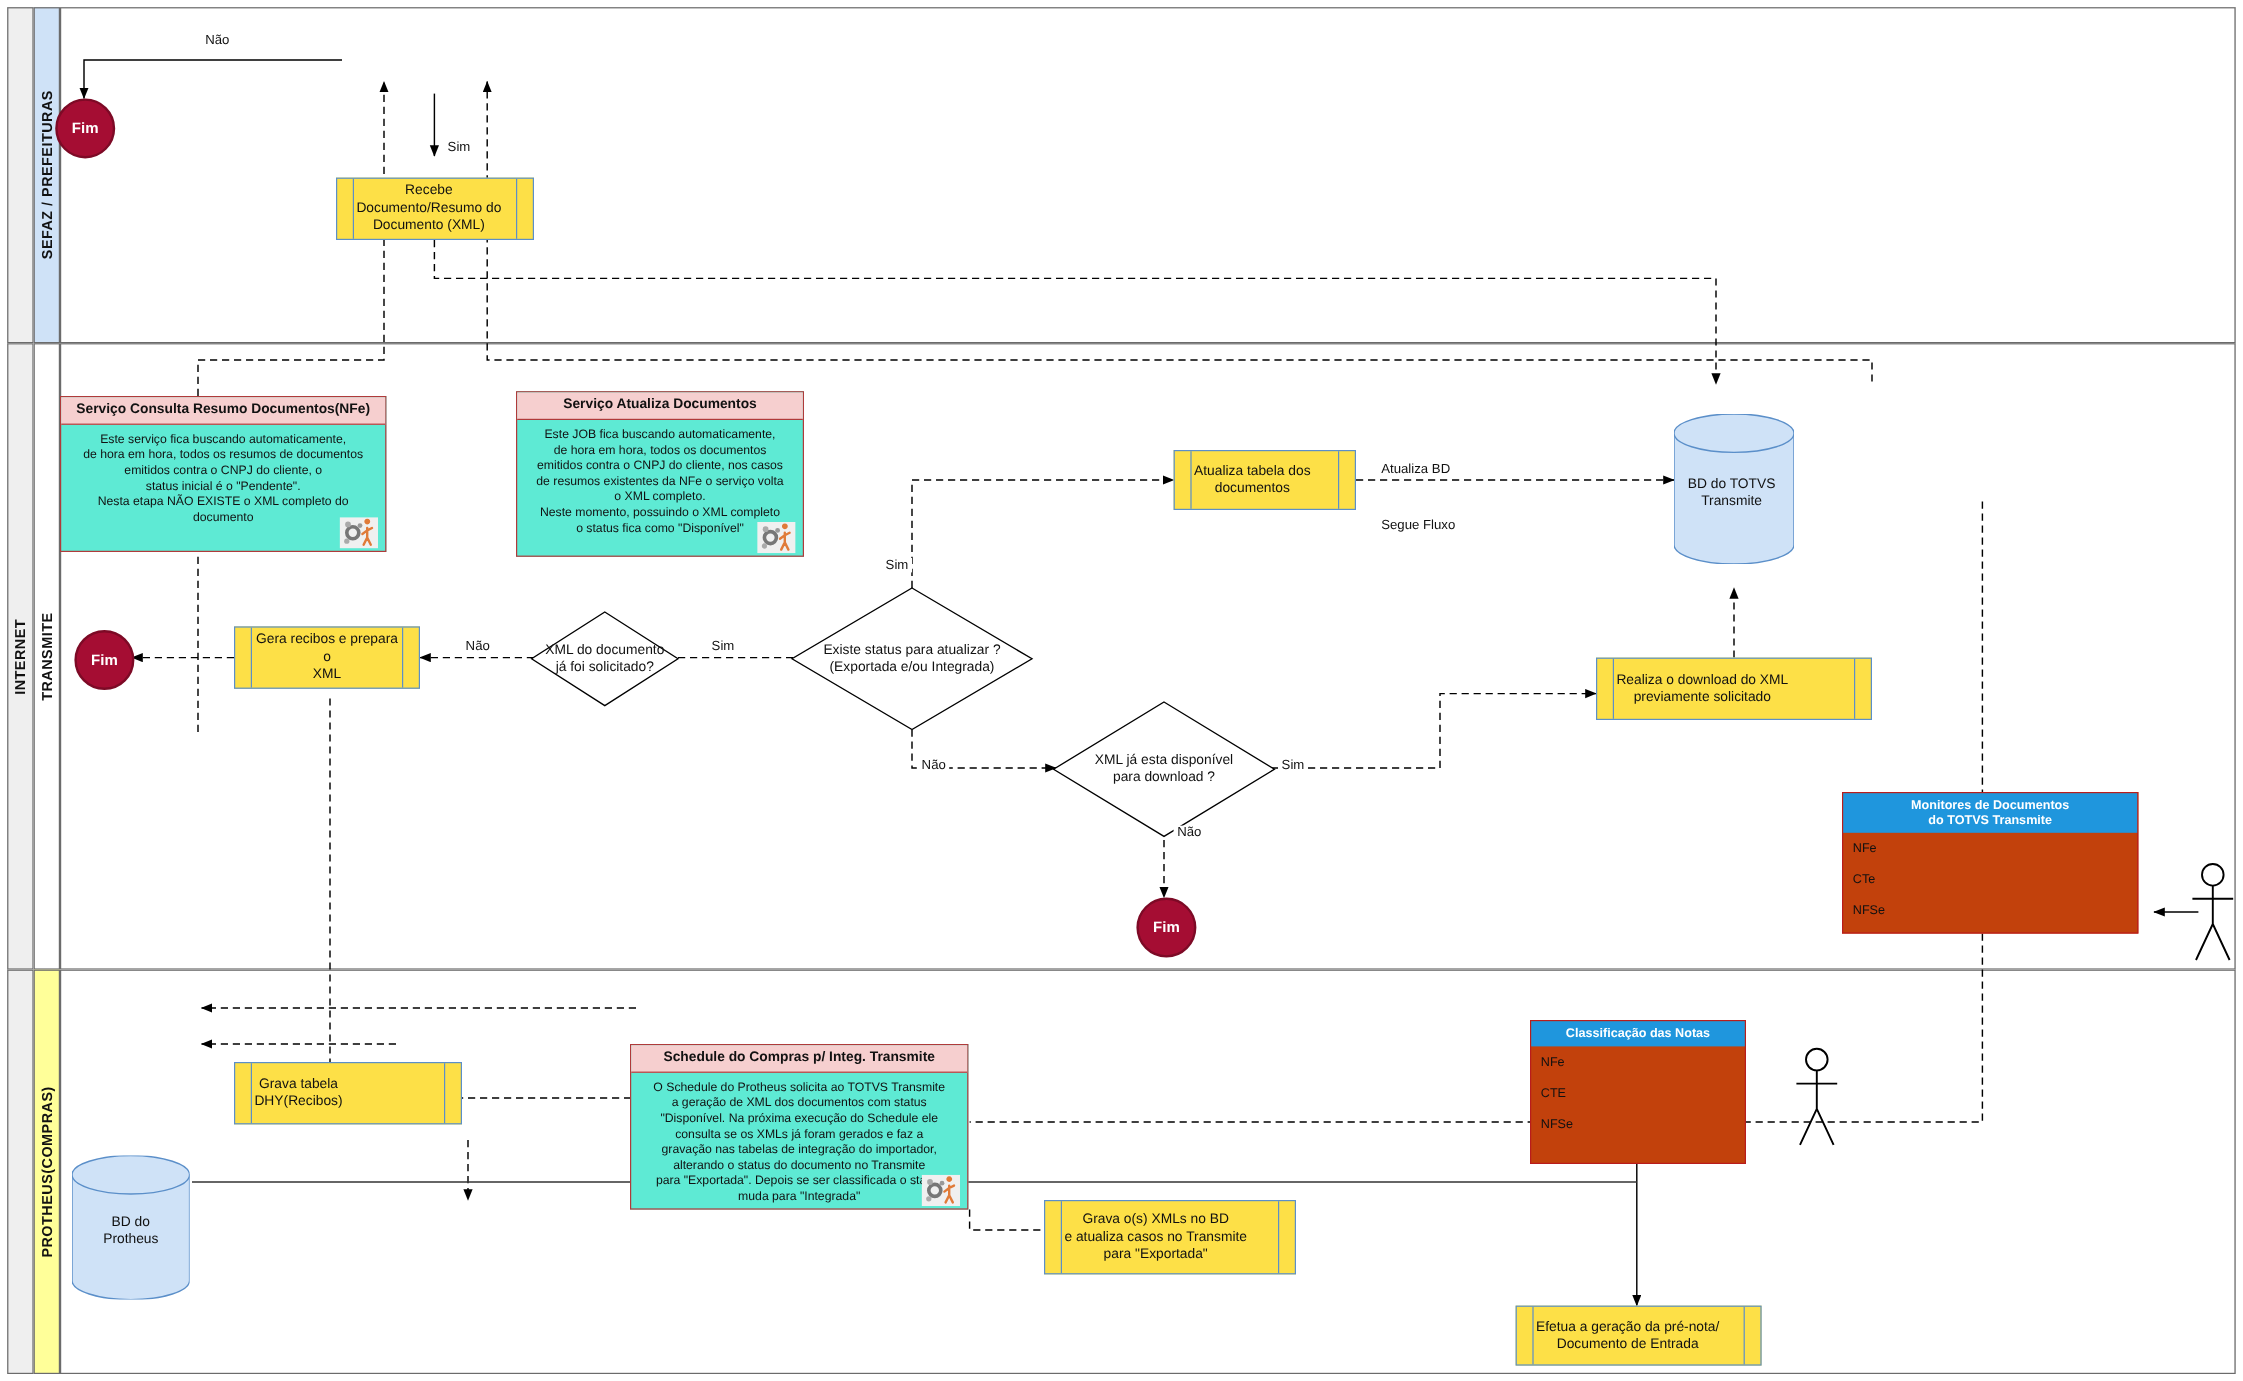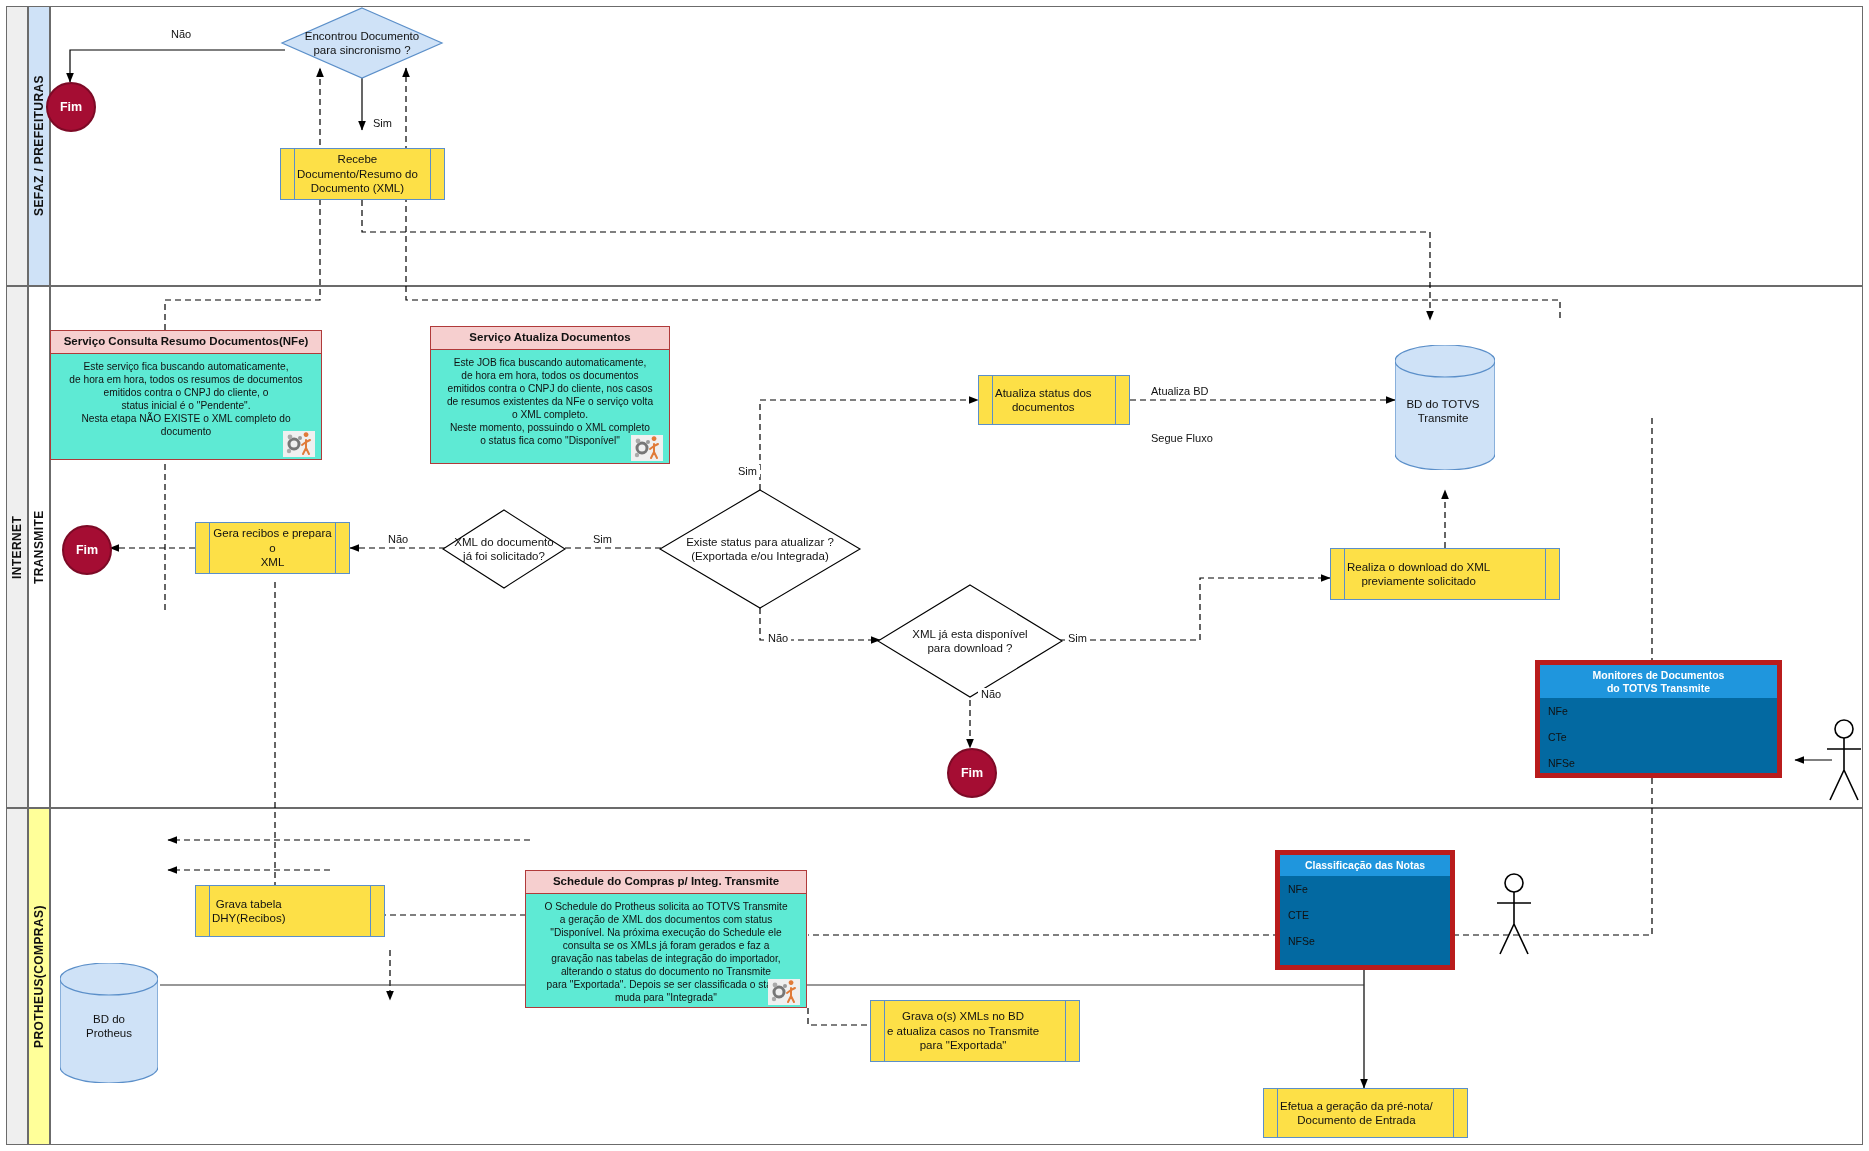--- a/index.html
+++ b/index.html
@@ -52,21 +52,21 @@
     padding:6px 6px;position:relative;white-space:pre-line;
   }
 
   .db{position:absolute;}
   .db svg{position:absolute;left:0;top:0;}
   .db .dbtext{
     position:absolute;left:0;right:0;top:50%;transform:translateY(-40%);
     text-align:center;font-size:11.5px;color:#111;line-height:1.25;
   }
 
-  .panel{position:absolute;box-sizing:border-box;border:5px solid #b91c1c;background:#0369a1;}
+  .panel{position:absolute;box-sizing:border-box;border:1px solid #b91c1c;background:#c2410c;}
   .panel-hdr{
     background:#1f96dd;color:#fff;font-size:10.5px;font-weight:bold;text-align:center;
     padding:4px 2px;line-height:1.2;
   }
   .panel-row{font-size:10.5px;color:#111;padding:7px 8px;}
 
   .edge{position:absolute;left:0;top:0;width:1869px;height:1151px;pointer-events:none;overflow:visible;}
   .elabel{position:absolute;font-size:11px;color:#111;background:#fff;padding:0 3px;white-space:nowrap;}
 
   .gear{position:absolute;width:32px;height:26px;}
@@ -142,27 +142,20 @@
       <path d="M390,950 L390,1000" stroke-dasharray="6,4" marker-end="url(#arr)"></path>
 
       <path d="M808,1008 L808,1025 L900,1025" stroke-dasharray="6,4" marker-end="url(#arr)"></path>
 
       <path d="M1364,970 L1364,1088" marker-end="url(#arr)"></path>
 
       <path d="M160,985 L1364,985" stroke="#333"></path>
     </g>
   </svg>
 
-  <div class="decision" style="left:282px;top:8px;width:160px;height:70px;">
-    <svg width="160" height="70">
-        <polygon points="80,0 160,35 80,70 0,35" fill="#cfe2f7" stroke="#5b8fc9" stroke-width="1.2"></polygon>
-      </svg>
-    <div class="dtext" style="white-space:pre-line;">Encontrou Documento
-para sincronismo ?</div>
-  </div>
 
   <div class="endnode" style="left:46px;top:82px;width:46px;height:46px;">Fim</div>
 
   <div class="proc" style="left:280px;top:148px;width:165px;height:52px;">
     <span style="white-space:pre-line;">Recebe
 Documento/Resumo do
 Documento (XML)</span>
   </div>
 
   <div class="note" style="left:50px;top:330px;width:272px;height:130px;">
@@ -198,21 +191,21 @@
       <circle cx="11" cy="13" r="5" fill="none" stroke="#777" stroke-width="3"></circle>
       <circle cx="7" cy="6" r="2.4" fill="#aaa"></circle>
         <circle cx="6" cy="20" r="2.2" fill="#aaa"></circle>
       <circle cx="17" cy="7" r="2" fill="#999"></circle>
       <path d="M23,6 a2.4,2.4 0 1,1 0.1,0 z" fill="#e07b39"></path>
       <path d="M23,9 L23,17 M23,11 L19,14 M23,11 L27,9 M23,17 L20,23 M23,17 L26,23" stroke="#e07b39" stroke-width="2" fill="none" stroke-linecap="round"></path>
     </svg>
   </div>
 
   <div class="proc" style="left:978px;top:375px;width:152px;height:50px;">
-    <span style="white-space:pre-line;">Atualiza status dos
+    <span style="white-space:pre-line;">Atualiza tabela dos
 documentos</span>
   </div>
 
   <div class="db" style="left:1395px;top:345px;width:96px;height:125px;">
     <svg width="100" height="125">
       <path d="M0,16 L0,109 a50,16 0 0,0 100,0 L100,16 z" fill="#cfe2f7" stroke="#5b8fc9" stroke-width="1.2"></path>
       <ellipse cx="50" cy="16" rx="50" ry="16" fill="#cfe2f7" stroke="#5b8fc9" stroke-width="1.2"></ellipse>
     </svg>
     <div class="dbtext" style="white-space:pre-line;">BD do TOTVS
 Transmite</div>

